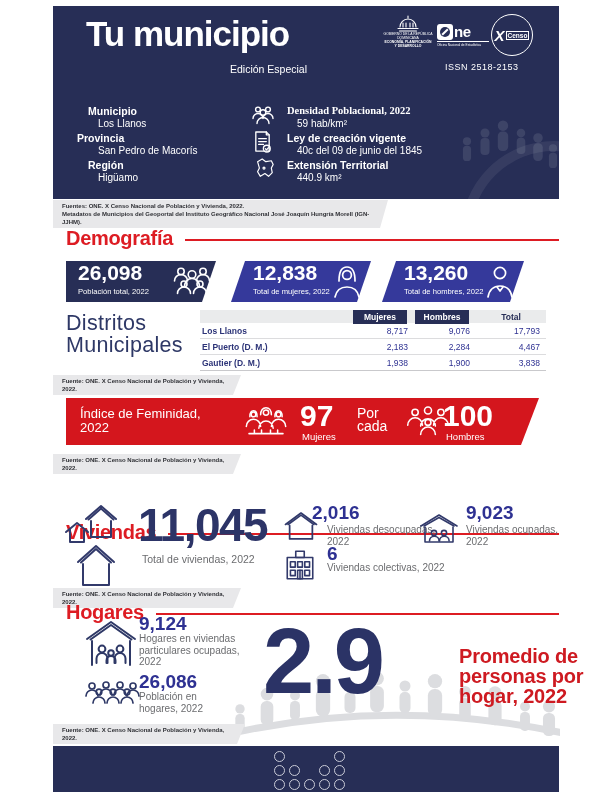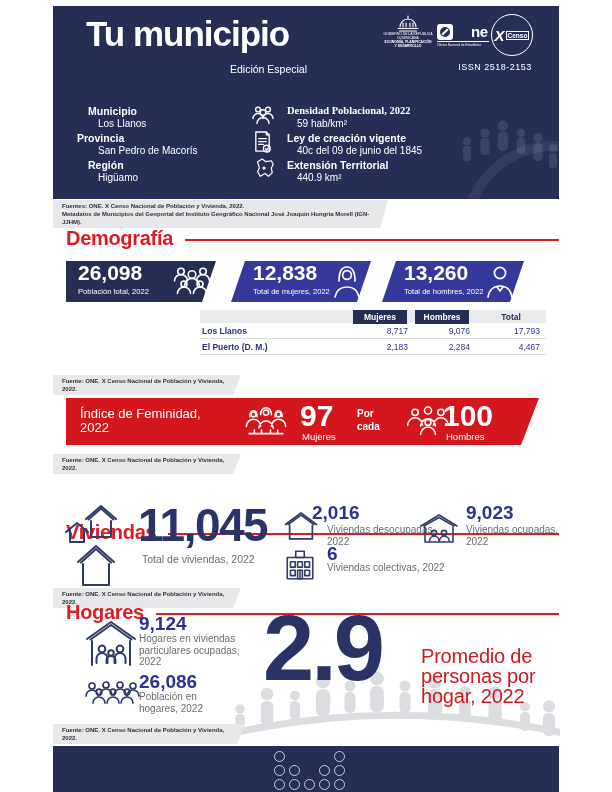--- a/index.html
+++ b/index.html
@@ -7,30 +7,30 @@
         font-family:"Liberation Sans",sans-serif;color:#272e56;}
   .abs{position:absolute;}
   svg{display:block;}
   .lineart{fill:none;stroke:currentColor;stroke-linecap:round;stroke-linejoin:round;}
 
   
   #hdr{left:53px;top:6px;width:506px;height:193px;background:#272e56;overflow:hidden;}
   #title1{left:33px;top:8px;font-size:35px;font-weight:800;color:#fff;letter-spacing:-1px;}
   #title2{left:34px;top:42px;font-size:30px;font-weight:400;color:#d8232a;letter-spacing:1px;}
   #edition{left:177px;top:57px;font-size:10.5px;color:#fff;}
-  #issn{left:392px;top:56px;width:100px;text-align:center;font-size:9px;color:#fff;letter-spacing:.5px;}
+  #issn{left:392px;top:56px;width:100px;text-align:left;font-size:9px;color:#fff;letter-spacing:.5px;}
 
   .gov{left:326px;top:9px;width:58px;color:#fff;text-align:center;}
   .gov .txt{font-size:3.4px;line-height:4px;color:#fff;}
   .one{left:384px;top:17px;width:52px;color:#fff;}
   .one-row{display:flex;align-items:center;}
   .one-box{width:16px;height:16px;background:#fff;border-radius:3px;display:flex;align-items:center;justify-content:center;}
   .one-box .c{width:10px;height:10px;border-radius:50%;background:#272e56;position:relative;}
   .one-box .c::after{content:"";position:absolute;left:1px;top:4px;width:8px;height:2px;background:#fff;transform:rotate(-45deg);}
-  .one-ne{font-size:15px;font-weight:800;color:#fff;letter-spacing:-.5px;margin-left:18px;}
+  .one-ne{font-size:15px;font-weight:800;color:#fff;letter-spacing:-.5px;margin-left:1px;}
   .one-sub{font-size:3.2px;color:#fff;border-top:.5px solid #fff;margin-top:1px;padding-top:1px;white-space:nowrap;}
   .censo{left:438px;top:8px;width:40px;height:40px;border:1.6px solid #fff;border-radius:50%;
          display:flex;align-items:center;justify-content:center;color:#fff;}
   .censo .x{font-size:15px;font-weight:800;font-style:italic;}
   .censo .c{font-size:6.5px;font-weight:700;border:1px solid #fff;padding:0 1px;margin-left:1px;}
 
   .info-label{font-size:10.5px;font-weight:700;color:#fff;}
   .info-value{font-size:10px;color:#fff;}
   .hdr-icon{color:#fff;}
 
@@ -66,29 +66,29 @@
   .trow .n{color:#2e3192;text-align:right;padding-right:6px;}
   .rline{border-bottom:1px solid #dcdcde;}
   .rline-last{border-bottom:1px solid #c9c9cc;}
 
   
   #fem{left:66px;top:398px;width:473px;height:47px;color:#fff;}
   #fem .bg{position:absolute;inset:0;background:#d4161d;clip-path:polygon(0 0,100% 0,calc(100% - 18px) 100%,0 100%);}
   #fem .lbl{position:absolute;left:14px;top:9px;width:132px;font-size:13px;line-height:14px;}
   .fem-big{position:absolute;top:1px;font-size:30px;font-weight:800;}
   .fem-sub{position:absolute;top:33px;font-size:9.5px;}
-  #fem .mid{position:absolute;left:291px;top:9px;font-size:10px;font-weight:700;line-height:13px;}
+  #fem .mid{position:absolute;left:291px;top:9px;font-size:14px;font-weight:400;line-height:13px;}
 
   
   .bignum{font-size:46px;font-weight:800;color:#2c3467;letter-spacing:-1.5px;}
   .inum{font-size:19px;font-weight:800;color:#2e3192;}
   .glabel{font-size:10px;color:#6b6c6f;line-height:11.5px;}
   .navyic{color:#323a6b;}
   #promedio-num{font-size:92px;font-weight:800;color:#2b3366;line-height:86px;letter-spacing:-3px;}
-  #promedio-lbl{font-size:20px;font-weight:400;color:#ce1a21;line-height:20px;letter-spacing:-.2px;}
+  #promedio-lbl{font-size:20px;font-weight:700;color:#ce1a21;line-height:20px;letter-spacing:-.2px;margin-left:38px;}
 
   
   #footer{left:53px;top:746px;width:506px;height:46px;background:#272e56;}
   .fc{position:absolute;width:11px;height:11px;border:1.6px solid #c9cbd7;border-radius:50%;box-sizing:border-box;}
 </style>
 </head>
 <body>
 
 <div id="page">
 
@@ -223,39 +223,49 @@
     <div class="bg"></div>
     <div class="num">13,260</div>
     <div class="lab">Total de hombres, 2022</div>
     <svg class="ic lineart" style="right:8px;top:3px;" width="32" height="36" viewBox="0 0 32 36" stroke-width="1.7">
       <circle cx="16" cy="9" r="5.6"></circle>
       <path d="M4 33c1.5-8 6-11 12-11s10.5 3 12 11"></path>
       <path d="M13 23l3 4 3-4"></path>
     </svg>
   </div>
 
+  <div class="abs" id="dm-title">
+    <div>Distritos</div>
+    <div>Municipales</div>
+  </div>
 
   <div class="abs" id="dm-table">
     <div class="trow thead">
       <div></div>
       <div class="hcell">Mujeres</div>
       <div class="hcell">Hombres</div>
       <div class="tcell">Total</div>
     </div>
     <div class="trow rline">
       <div class="name">Los Llanos</div>
       <div class="n">8,717</div>
       <div class="n">9,076</div>
       <div class="n">17,793</div>
     </div>
     <div class="trow rline">
       <div class="name">El Puerto (D. M.)</div>
       <div class="n">2,183</div>
       <div class="n">2,284</div>
       <div class="n">4,467</div>
+    </div>
+    <div class="trow rline-last">
+      <div class="name">Gautier (D. M.)</div>
+      <div class="n">1,938</div>
+      <div class="n">1,900</div>
+      <div class="n">3,838</div>
     </div>
   </div>
 
   <div class="abs src" style="left:53px;top:375px;width:188px;">
     <div class="t">Fuente: ONE. X Censo Nacional de Población y Vivienda, 2022.</div>
   </div>
 
   <div class="abs" id="fem">
     <div class="bg"></div>
     <div class="lbl">Índice de Feminidad, 2022</div>
@@ -397,21 +407,21 @@
       <circle cx="51" cy="7" r="3"></circle>
     <circle cx="17" cy="13" r="2.8"></circle>
       <circle cx="31" cy="13" r="2.8"></circle>
       <circle cx="45" cy="13" r="2.8"></circle>
     <path d="M4 17a6 6 0 0 1 12 0M18 16a6 6 0 0 1 12 0M32 16a6 6 0 0 1 12 0M45 17a6 6 0 0 1 12 0"></path>
     <path d="M11 24a6 6 0 0 1 12 0M25 24a6 6 0 0 1 12 0M39 24a6 6 0 0 1 12 0"></path>
   </svg>
   <div class="abs inum" style="left:139px;top:671px;z-index:1;">26,086</div>
   <div class="abs glabel" style="left:139px;top:691px;width:80px;z-index:1;">Población en hogares, 2022</div>
 
-  <div class="abs" id="promedio-num" style="left:263px;top:605px;z-index:1;">2.9</div>
+  <div class="abs" id="promedio-num" style="left:263px;top:618px;z-index:1;">2.9</div>
   <div class="abs" id="promedio-lbl" style="left:421px;top:646px;width:142px;z-index:1;">Promedio de personas por hogar, 2022</div>
 
   <div class="abs src" style="left:53px;top:724px;width:192px;z-index:2;">
     <div class="t">Fuente: ONE. X Censo Nacional de Población y Vivienda, 2022.</div>
   </div>
 
   <div class="abs" id="footer">
     <div>
       <div class="fc" style="left:221px;top:5px;"></div>
       <div class="fc" style="left:281px;top:5px;"></div>

